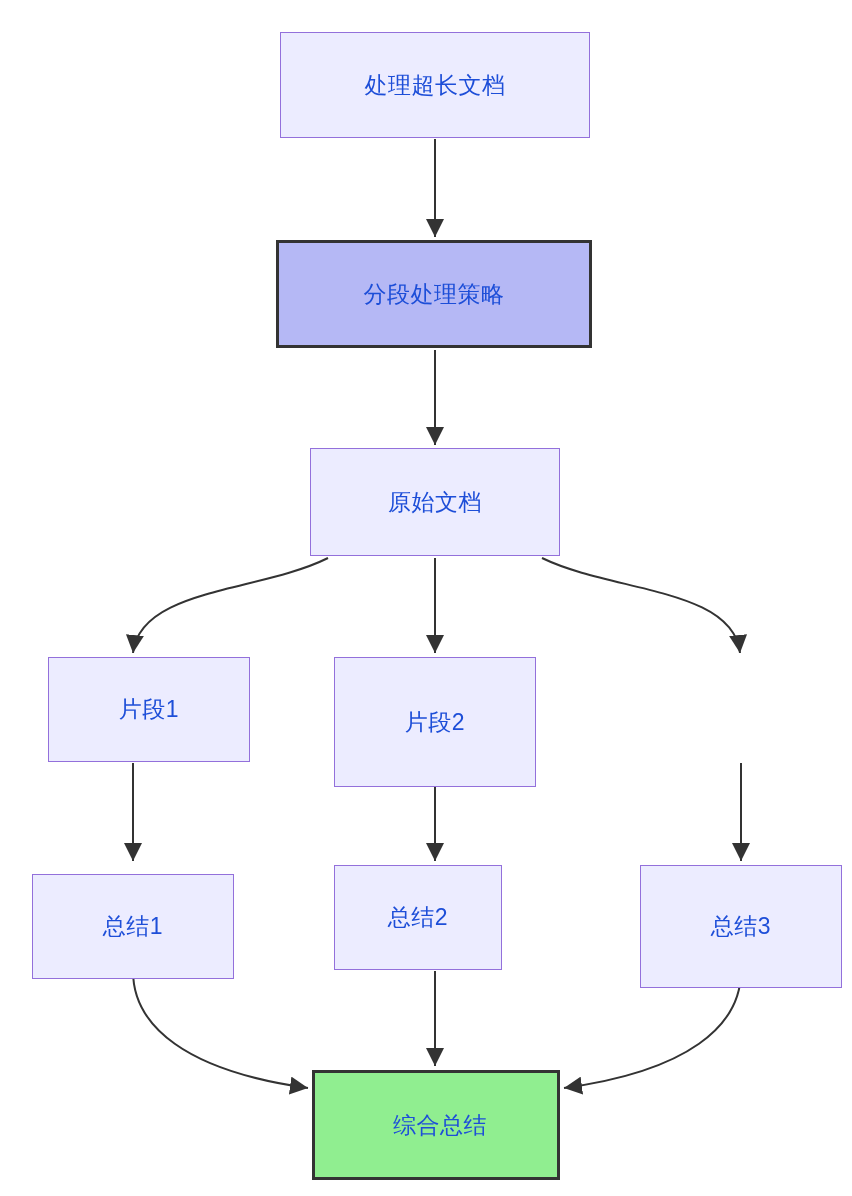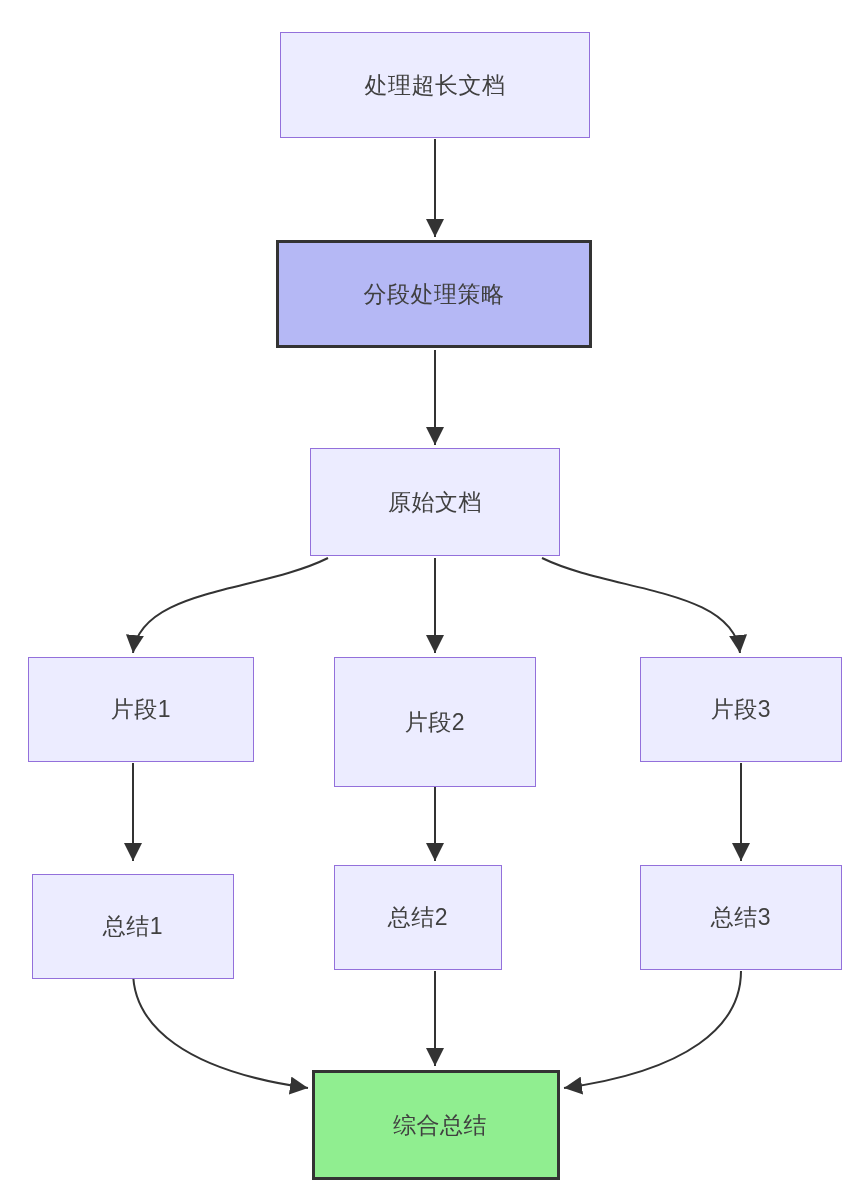--- a/index.html
+++ b/index.html
@@ -16,38 +16,38 @@
     top: 0; left: 0;
     width: 852px; height: 1196px;
   }
   .node {
     position: absolute;
     box-sizing: border-box;
     display: flex;
     align-items: center;
     justify-content: center;
     font-size: 23px;
-    color: #404040;
+    color: #1d4ed8;
     background: #ECECFF;
     border: 1.5px solid #9370DB;
     letter-spacing: 0.5px;
     white-space: nowrap;
   }
   .node--emphasis { background: #B5B8F5; border: 3.5px solid #333333; }
   .node--success  { background: #90EE90; border: 3.5px solid #333333; padding-left: 8px; }
 
   .n-a  { left: 280px; top: 32px;   width: 310px; height: 106px; }
   .n-b  { left: 276px; top: 240px;  width: 316px; height: 108px; }
   .n-c  { left: 310px; top: 448px;  width: 250px; height: 108px; }
-  .n-d1 { left: 28px;  top: 657px;  width: 226px; height: 105px; }
+  .n-d1 { left: 48px;  top: 657px;  width: 202px; height: 105px; }
   .n-d2 { left: 334px; top: 657px;  width: 202px; height: 130px; }
   .n-d3 { left: 640px; top: 657px;  width: 202px; height: 105px; }
   .n-e1 { left: 32px;  top: 874px;  width: 202px; height: 105px; }
   .n-e2 { left: 334px; top: 865px;  width: 168px; height: 105px; }
-  .n-e3 { left: 640px; top: 865px;  width: 202px; height: 105px; }
+  .n-e3 { left: 640px; top: 865px;  width: 202px; height: 123px; }
   .n-f  { left: 312px; top: 1070px; width: 248px; height: 110px; }
 </style>
 </head>
 <body>
 
 <div class="canvas">
 
   <svg class="edges" viewBox="0 0 852 1196" xmlns="http://www.w3.org/2000/svg">
     <defs>
       <marker id="arrow" viewBox="0 0 10 10" refX="10" refY="5" markerWidth="9" markerHeight="9" orient="auto-start-reverse">
@@ -67,19 +67,18 @@
       <path d="M 435 971 L 435 1066" marker-end="url(#arrow)"></path>
       <path d="M 741 971 C 741 1026, 688 1071, 564 1088" marker-end="url(#arrow)"></path>
     </g>
   </svg>
 
   <div class="node n-a">处理超长文档</div>
   <div class="node n-c">原始文档</div>
   <div class="node node--emphasis n-b">分段处理策略</div>
   <div class="node n-d1">片段1</div>
   <div class="node n-d2">片段2</div>
-  <div class="node n-d3">片段3</div>
   <div class="node n-e1">总结1</div>
   <div class="node n-e2">总结2</div>
   <div class="node n-e3">总结3</div>
   <div class="node node--success n-f">综合总结</div>
 
 </div>
 
 </body></html>

